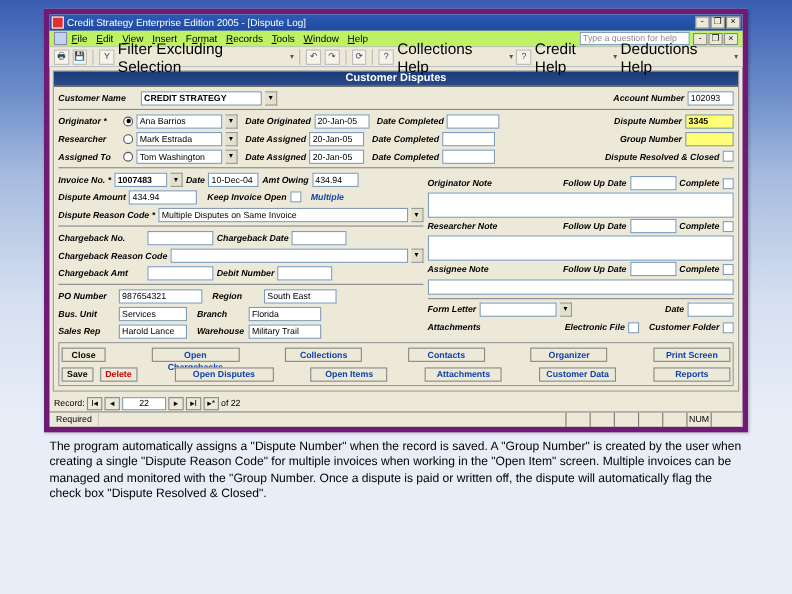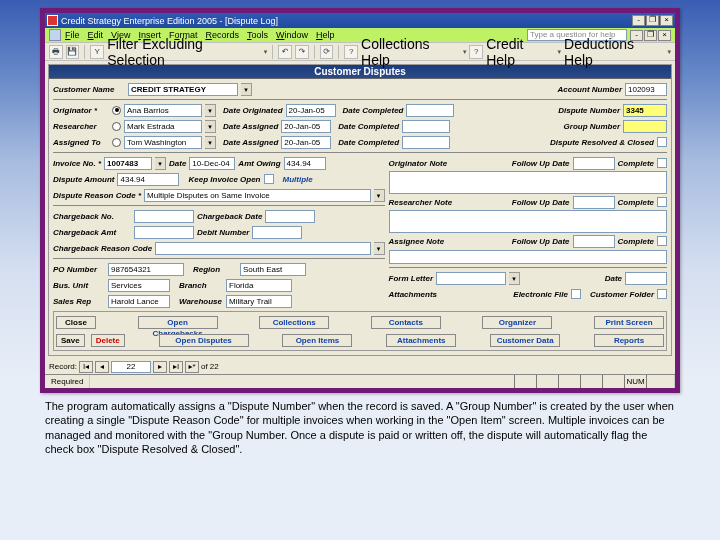--- a/index.html
+++ b/index.html
@@ -175,21 +175,21 @@
         <span class="lbl" style="margin-left:4px">Date Assigned</span>
         <span class="fld" style="width:50px">20-Jan-05</span>
         <span class="lbl" style="margin-left:4px">Date Completed</span>
         <span class="fld" style="width:48px"></span>
         <span style="flex:1"></span>
         <span class="lbl">Dispute Resolved &amp; Closed</span>
         <span class="chk"></span>
       </div>
       <div class="hr"></div>
 
-      <div style="display:flex; gap:4px;">
+      <div style="display:flex; gap:4px;align-items:center;">
         <div style="width:54%;">
           <div class="row">
             <span class="lbl">Invoice No. *</span>
             <span class="fld" style="width:48px;font-weight:bold">1007483</span>
             <span class="dd">▾</span>
             <span class="lbl">Date</span>
             <span class="fld" style="width:46px">10-Dec-04</span>
             <span class="lbl">Amt Owing</span>
             <span class="fld" style="width:42px;text-align:right">434.94</span>
           </div>
@@ -206,29 +206,29 @@
             <span class="dd">▾</span>
           </div>
           <div class="hr"></div>
           <div class="row">
             <span class="lbl" style="width:78px">Chargeback No.</span>
             <span class="fld" style="width:60px"></span>
             <span class="lbl">Chargeback Date</span>
             <span class="fld" style="width:50px"></span>
           </div>
           <div class="row">
+            <span class="lbl">Chargeback Reason Code</span>
+            <span class="fld" style="flex:1"></span>
+            <span class="dd">▾</span>
+          </div>
+          <div class="row">
             <span class="lbl" style="width:78px">Chargeback Amt</span>
             <span class="fld" style="width:60px"></span>
             <span class="lbl">Debit Number</span>
             <span class="fld" style="width:50px"></span>
-          </div>
-          <div class="row">
-            <span class="lbl">Chargeback Reason Code</span>
-            <span class="fld" style="flex:1"></span>
-            <span class="dd">▾</span>
           </div>
           <div class="hr"></div>
           <div class="row">
             <span class="lbl" style="width:52px">PO Number</span>
             <span class="fld" style="width:76px">987654321</span>
             <span class="lbl" style="margin-left:6px;width:44px">Region</span>
             <span class="fld" style="width:66px">South East</span>
           </div>
           <div class="row">
             <span class="lbl" style="width:52px">Bus. Unit</span>

